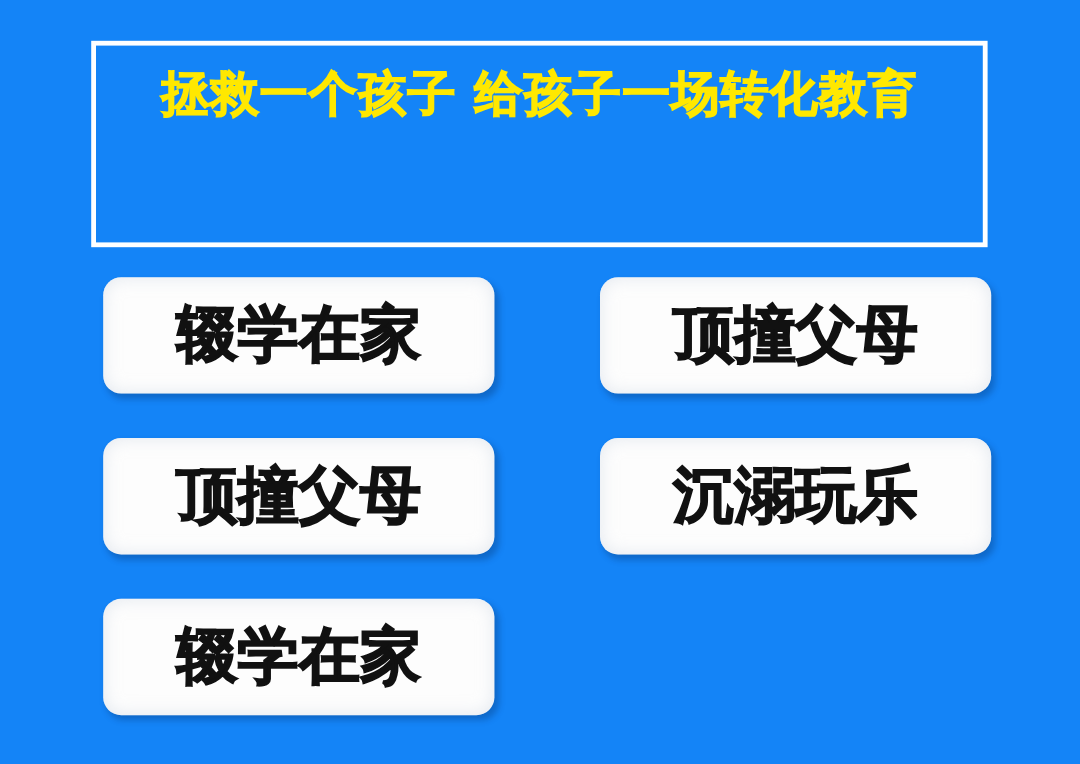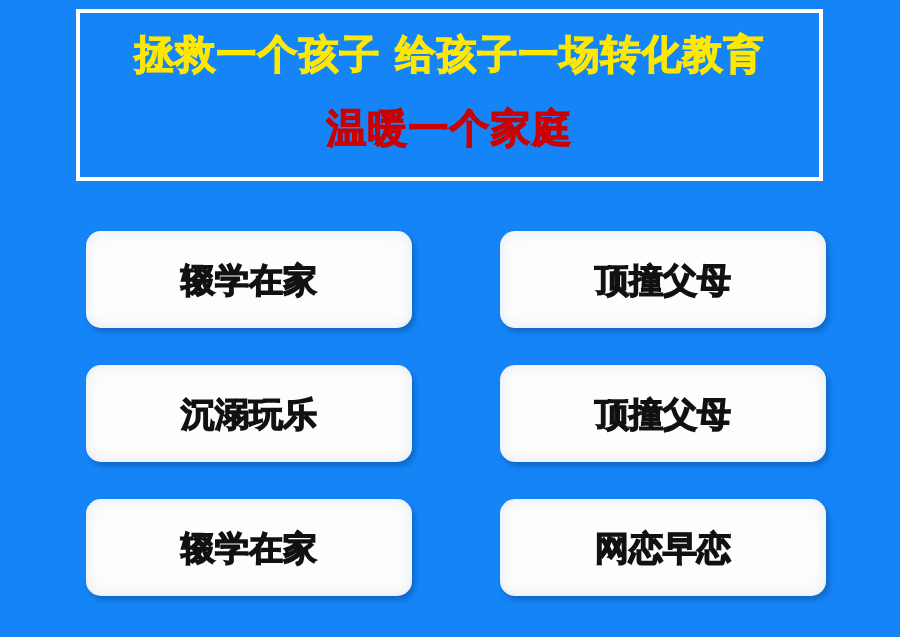--- a/index.html
+++ b/index.html
@@ -21,21 +21,21 @@
     top: 0;
     width: 900px;
     height: 637px;
     background: #1484f7;
   }
 
   
   #header-banner {
     position: absolute;
     left: 76px;
-    top: 9px;
+    top: 34px;
     width: 747px;
     height: 172px;
     box-sizing: border-box;
     border: 4px solid #ffffff;
     background: transparent;
     display: flex;
     flex-direction: column;
     align-items: center;
     justify-content: flex-start;
     padding-top: 14px;
@@ -87,59 +87,55 @@
     align-items: center;
     justify-content: center;
     box-shadow: 3px 4px 5px rgba(0, 32, 80, 0.28),
                 inset 0 0 14px rgba(205, 215, 228, 0.55);
     overflow: hidden;
   }
 
   .issue-label {
     font-family: "DejaVu Sans", "Liberation Sans", sans-serif;
     font-weight: 700;
-    font-size: 34px;
+    font-size: 51px;
     color: #111111;
     letter-spacing: 0px;
     white-space: nowrap;
     line-height: 1;
     text-align: right;
     -webkit-text-stroke: 1.4px #111111;
   }
 </style>
 </head>
 <body>
 
 <div id="poster">
 
   <div id="header-banner">
     <div class="headline" id="headline-main">拯救一个孩子 给孩子一场转化教育</div>
-    <div class="headline" id="headline-sub">温暖一个家庭</div>
   </div>
 
   <div id="issue-grid">
 
     <div class="issue-card">
       <span class="issue-label">辍学在家</span>
     </div>
 
     <div class="issue-card">
       <span class="issue-label">顶撞父母</span>
     </div>
 
     <div class="issue-card">
-      <span class="issue-label">沉溺玩乐</span>
+      <span class="issue-label">顶撞父母</span>
     </div>
 
     <div class="issue-card">
-      <span class="issue-label">顶撞父母</span>
+      <span class="issue-label">沉溺玩乐</span>
     </div>
 
     <div class="issue-card">
       <span class="issue-label">辍学在家</span>
     </div>
 
-    <div class="issue-card">
-      <span class="issue-label">网恋早恋</span>
-    </div>
 
   </div>
 </div>
 
 </body></html>

